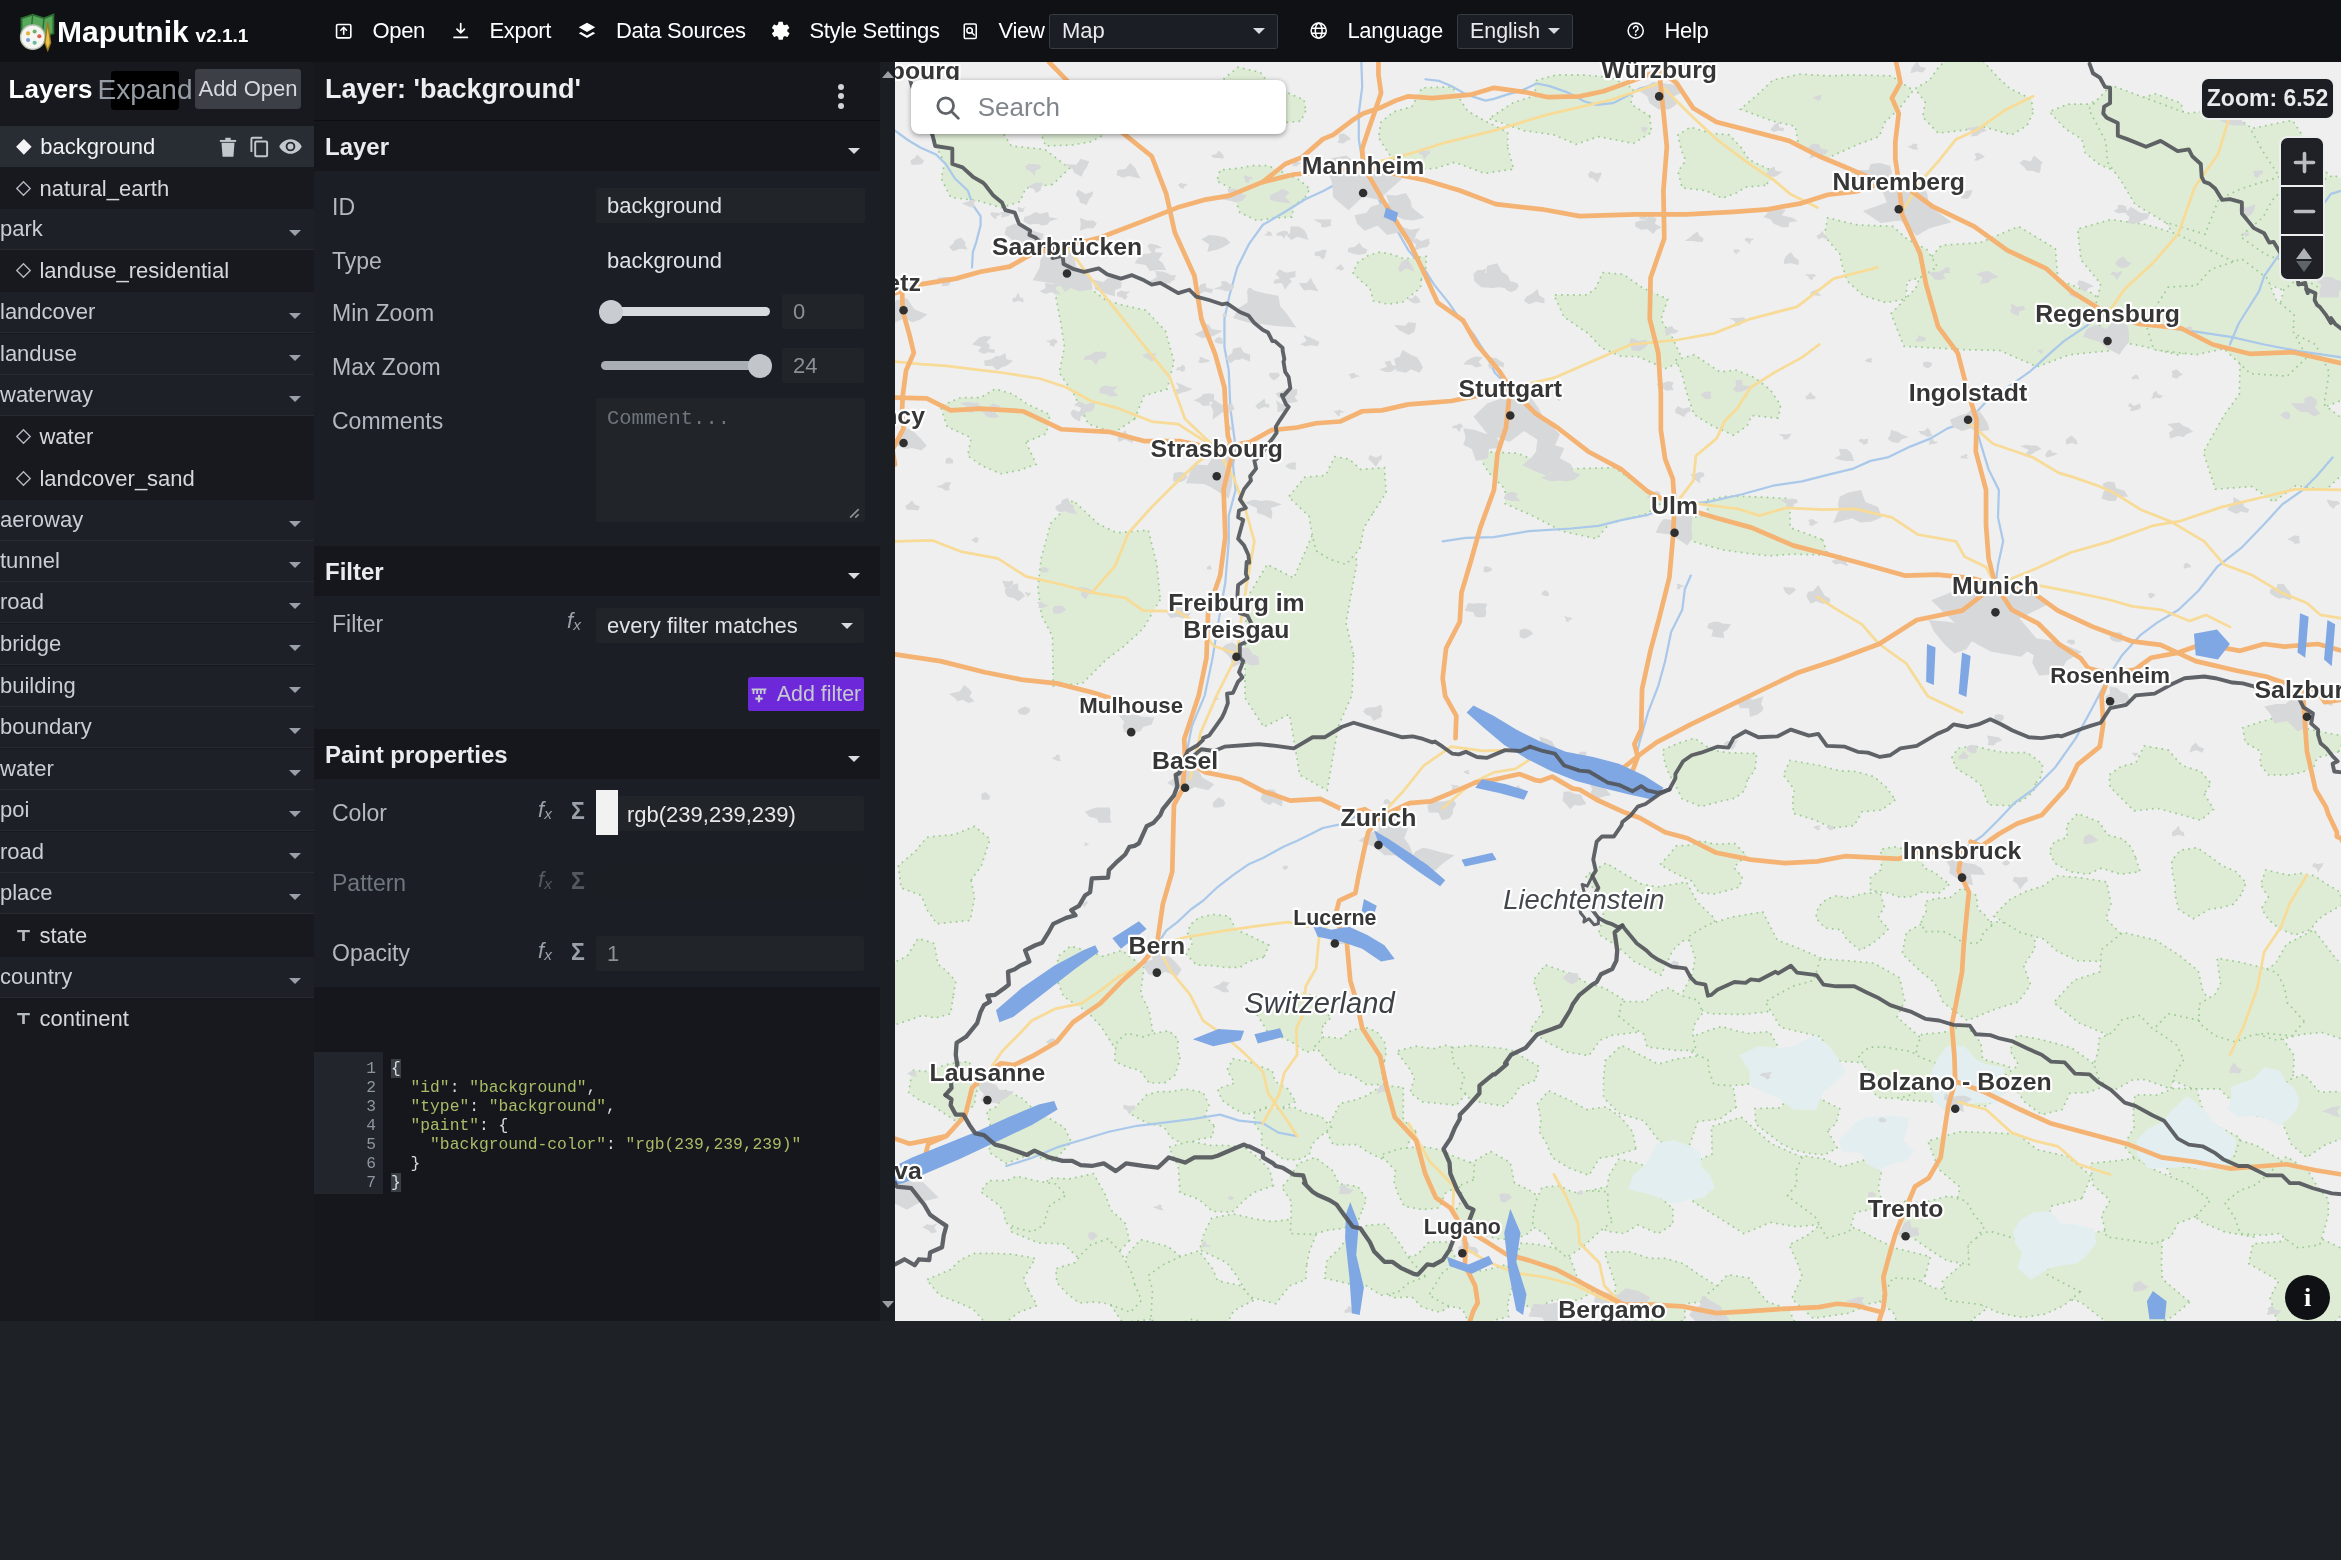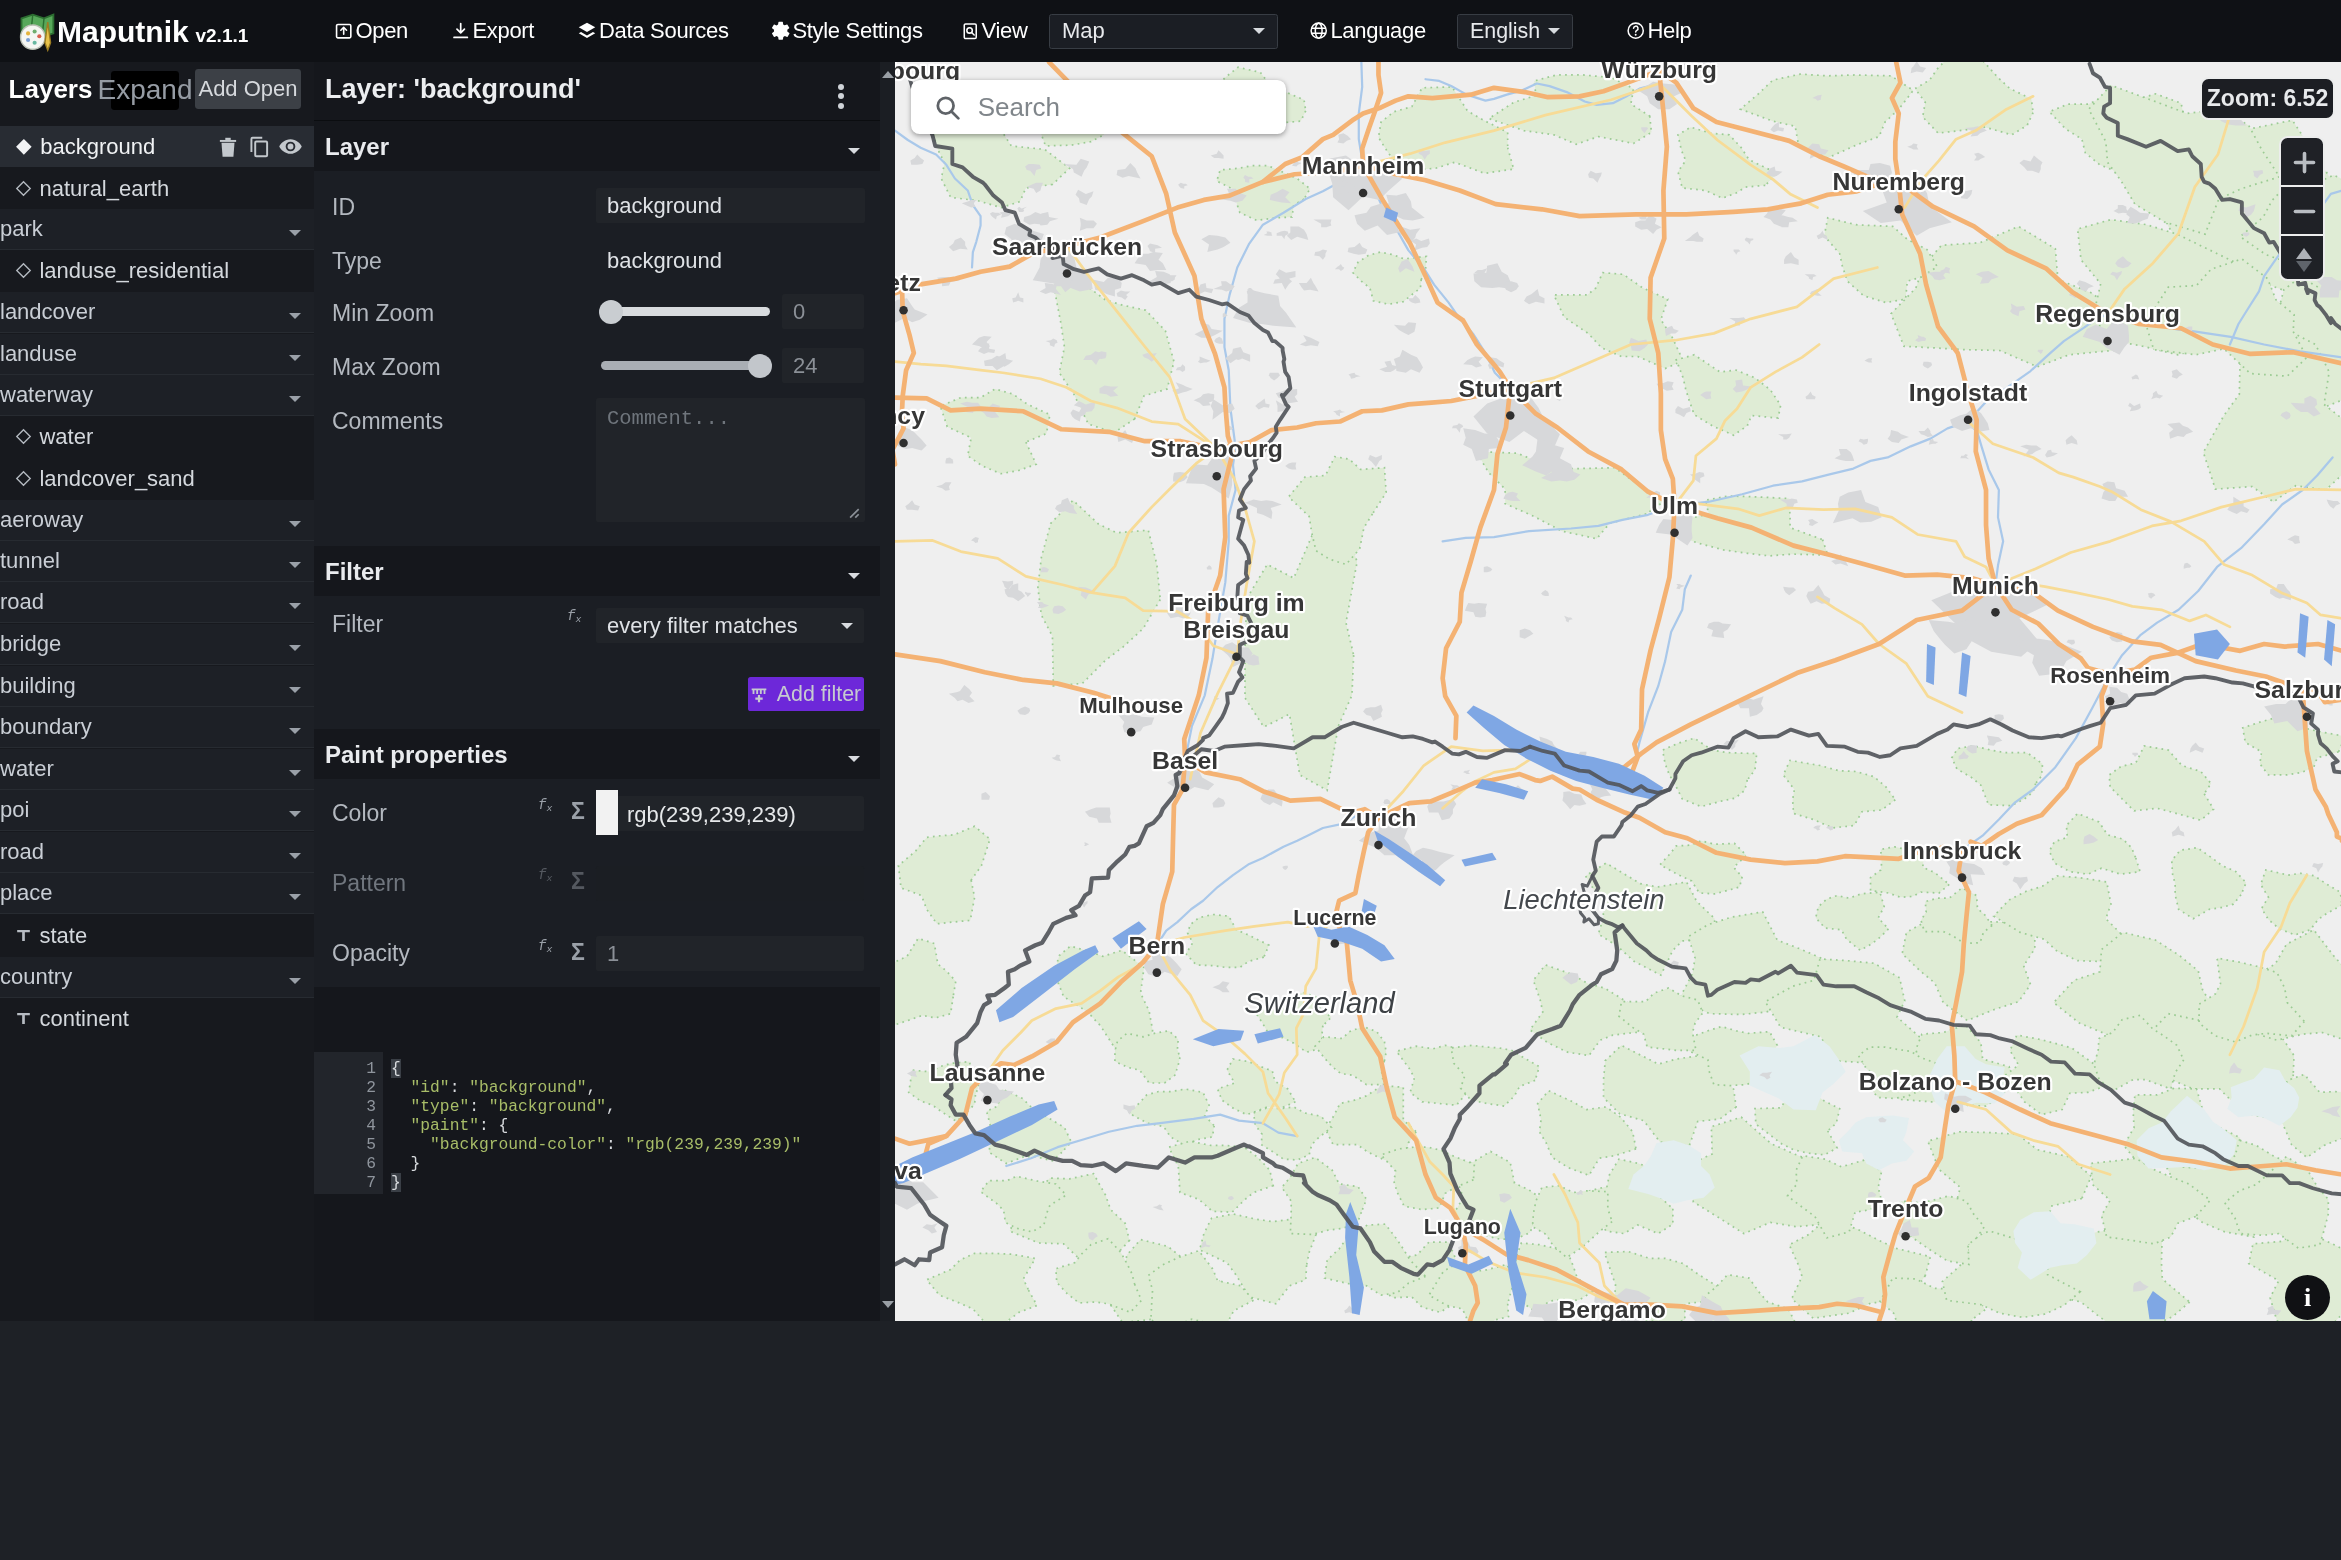--- a/index.html
+++ b/index.html
@@ -1,35 +1,35 @@
 <!DOCTYPE html>
 <html style="font-size:13.7px"><head><meta charset="utf-8"><style>
 *{margin:0;padding:0;box-sizing:border-box}
 html,body{width:2342px;height:1560px;background:#1e2126;font-family:"Liberation Sans",sans-serif;overflow:hidden;position:relative}
 #app{position:absolute;left:0;top:0;width:2342px;height:1321px;background:#14171c;overflow:hidden}
 #nav{position:absolute;left:0;top:0;width:2342px;height:62px;background:#0f1115;color:#fff}
-.nvi{position:absolute;top:0;height:62px;display:flex;align-items:center;gap:1px;color:#fff;font-size:22px;letter-spacing:-0.3px}
+.nvi{position:absolute;top:0;height:62px;display:flex;align-items:center;gap:18px;color:#fff;font-size:22px;letter-spacing:-0.3px}
 .nsel{position:absolute;top:13.7px;height:35px;background:#1b1e24;border:0.9px solid #383d44;border-radius:2.6px;color:#e8eaed;font-size:22px;display:flex;align-items:center;padding:0 12px;justify-content:space-between}
 #lpanel{position:absolute;left:0;top:62px;width:314px;height:1259px;background:#17191e;overflow:hidden}
 .row{position:absolute;left:0;width:314px;height:41px;display:flex;align-items:center}
 .row.grp{background:#1d2026;border-bottom:0.9px solid #272b31}
 .row.sel{background:#282c33}
 .gname{color:#c9ced5;font-size:22px;}
 .gcaret{position:absolute;right:13px;top:15.4px}
 .icn{margin-left:13.7px;display:flex;align-items:center}
 .lname{color:#d4d8dd;font-size:22px;margin-left:6.8px}
 .acts{position:absolute;right:10.3px;display:flex;align-items:center;gap:5.1px}
 #epanel{position:absolute;left:314px;top:62px;width:566px;height:1259px;background:#15171c;overflow:hidden;color:#d0d4da}
 .ehead{position:absolute;left:0;width:566px;background:#15171c}
 .ebody{position:absolute;left:0;width:566px;background:#1b1e24}
 .ehead .t{position:absolute;left:11px;color:#e9ebee;font-weight:bold}
 .ehead .c{position:absolute;right:20.5px}
 .lbl{position:absolute;left:18px;font-size:23px;color:#b3b8bf}
 .inp{position:absolute;background:#212429;border-radius:2.6px;color:#dfe2e6;font-size:22px;display:flex;align-items:center;padding:0 11px}
-.fx{font-style:italic;color:#9aa0a8;font-size:14px;font-family:Liberation Mono, monospace}
+.fx{font-style:italic;color:#9aa0a8;font-size:22px;font-family:Liberation Sans, sans-serif}
 .sig{color:#9aa0a8;font-size:23px;font-weight:bold}
 #sbar{position:absolute;left:880px;top:62px;width:14.6px;height:1259px;background:#1b1e23}
 #map{position:absolute;left:895px;top:62px;width:1447px;height:1259px;background:#efefef;overflow:hidden}
 #search{position:absolute;left:16.3px;top:18px;width:375px;height:54px;background:#fff;border-radius:8.6px;box-shadow:0 1.7px 5.1px rgba(0,0,0,.35);display:flex;align-items:center}
 #zbadge{position:absolute;left:1305px;top:15.4px;width:135px;height:43px;background:#1c1e23;border:2.6px solid #eceded;white-space:nowrap;border-radius:8.6px;color:#e8eaec;font-weight:bold;font-size:23px;display:flex;align-items:center;justify-content:center}
 #zbtns{position:absolute;left:1384px;top:74px;width:46px;height:145px;background:#1f2126;border:2.6px solid #eceded;border-radius:8.6px;overflow:hidden}
 .zb{position:absolute;left:0;width:46px;height:48px;color:#fff;display:flex;align-items:center;justify-content:center}
 #info{position:absolute;left:1390px;top:1213px;width:45px;height:45px;border-radius:50%;background:#101114;color:#fff;display:flex;align-items:center;justify-content:center;font-size:26px;font-weight:bold;font-family:"Liberation Serif",serif}
 .mono{font-family:"Liberation Mono",monospace}
 </style></head><body>

